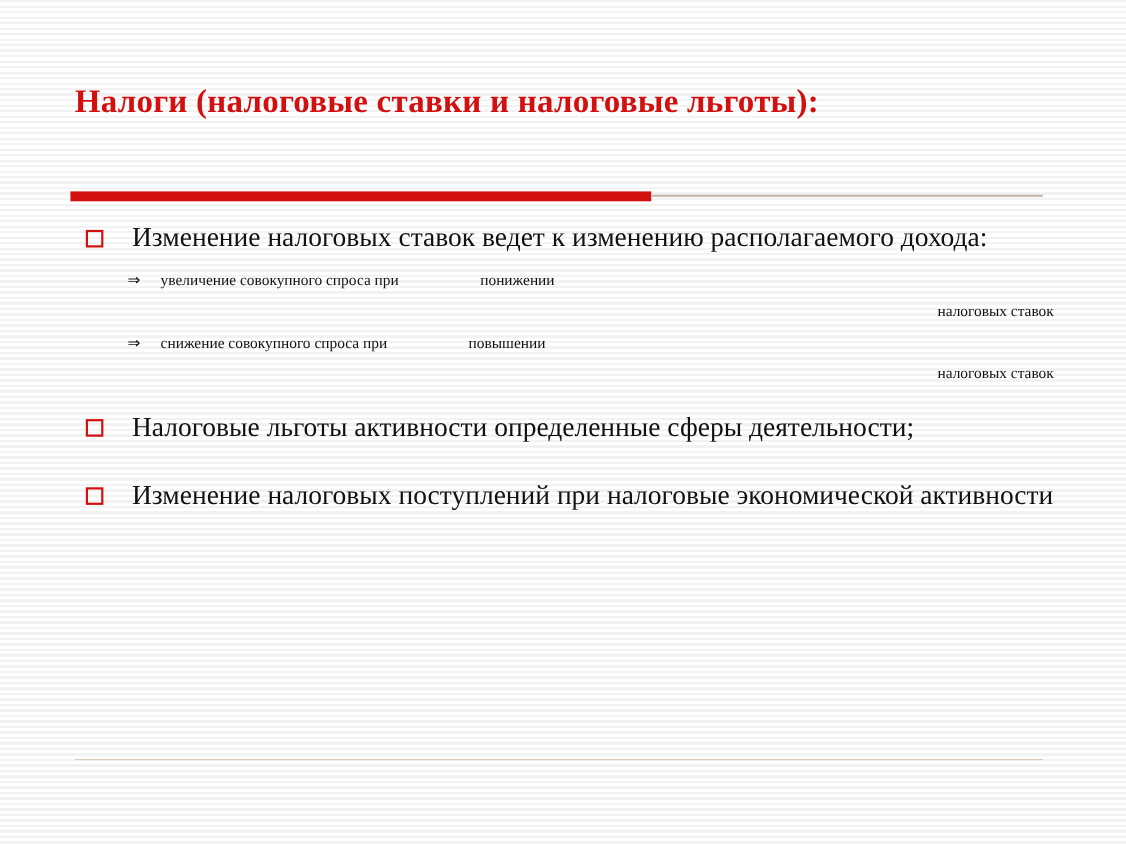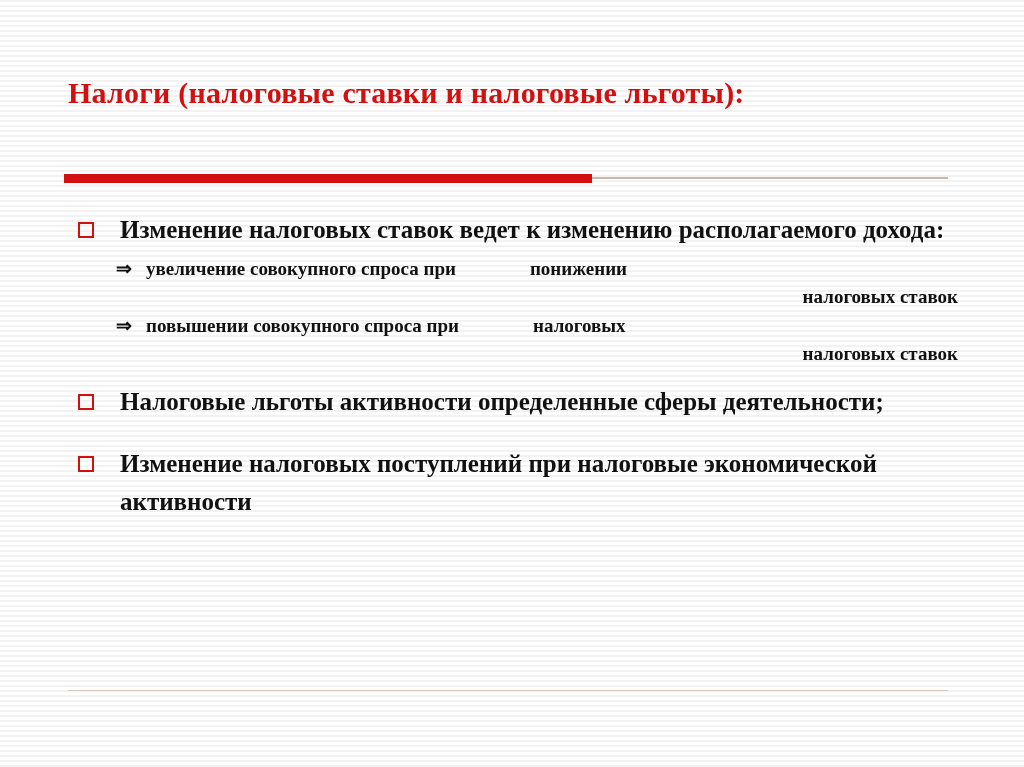--- a/index.html
+++ b/index.html
@@ -66,23 +66,22 @@
     left: 528px;
     top: 3px;
     width: 356px;
     height: 2px;
     background: #c9b7a8;
   }
 
   .body-block {
     position: absolute;
     left: 68px;
-    top: 211px;
+    top: 198px;
     width: 890px;
-    font-weight: bold;
   }
 
   
   .l1 {
     display: flex;
     align-items: flex-start;
     margin-bottom: 6px;
   }
   .l1-marker {
     flex: 0 0 auto;
@@ -95,21 +94,21 @@
   .l1-text {
     flex: 1 1 auto;
     font-size: 25px;
     line-height: 38px;
     color: #111111;
   }
 
   
   .l2 {
     margin: 2px 0 0 48px;
-    font-size: 19px;
+    font-size: 14px;
     line-height: 28px;
     color: #111111;
   }
   .l2-row {
     margin-bottom: 1px;
   }
   .l2-arrow {
     display: inline-block;
     width: 30px;
     color: #111111;
@@ -157,21 +156,21 @@
       <span class="l1-marker"></span>
       <span class="l1-text">Изменение налоговых ставок ведет к изменению располагаемого дохода:</span>
     </div>
 
     <div class="l2">
       <div class="l2-row">
         <span class="l2-arrow">⇒</span><span>увеличение совокупного спроса при</span><span class="l2-gap"></span><span>понижении</span>
         <span class="l2-cont">налоговых ставок</span>
       </div>
       <div class="l2-row">
-        <span class="l2-arrow">⇒</span><span>повышении совокупного спроса при</span><span class="l2-gap"></span><span>налоговых</span>
+        <span class="l2-arrow">⇒</span><span>снижение совокупного спроса при</span><span class="l2-gap"></span><span>повышении</span>
         <span class="l2-cont">налоговых ставок</span>
       </div>
     </div>
 
     <div class="spacer-small"></div>
 
     <div class="l1">
       <span class="l1-marker"></span>
       <span class="l1-text">Налоговые льготы активности определенные сферы деятельности;</span>
     </div>

